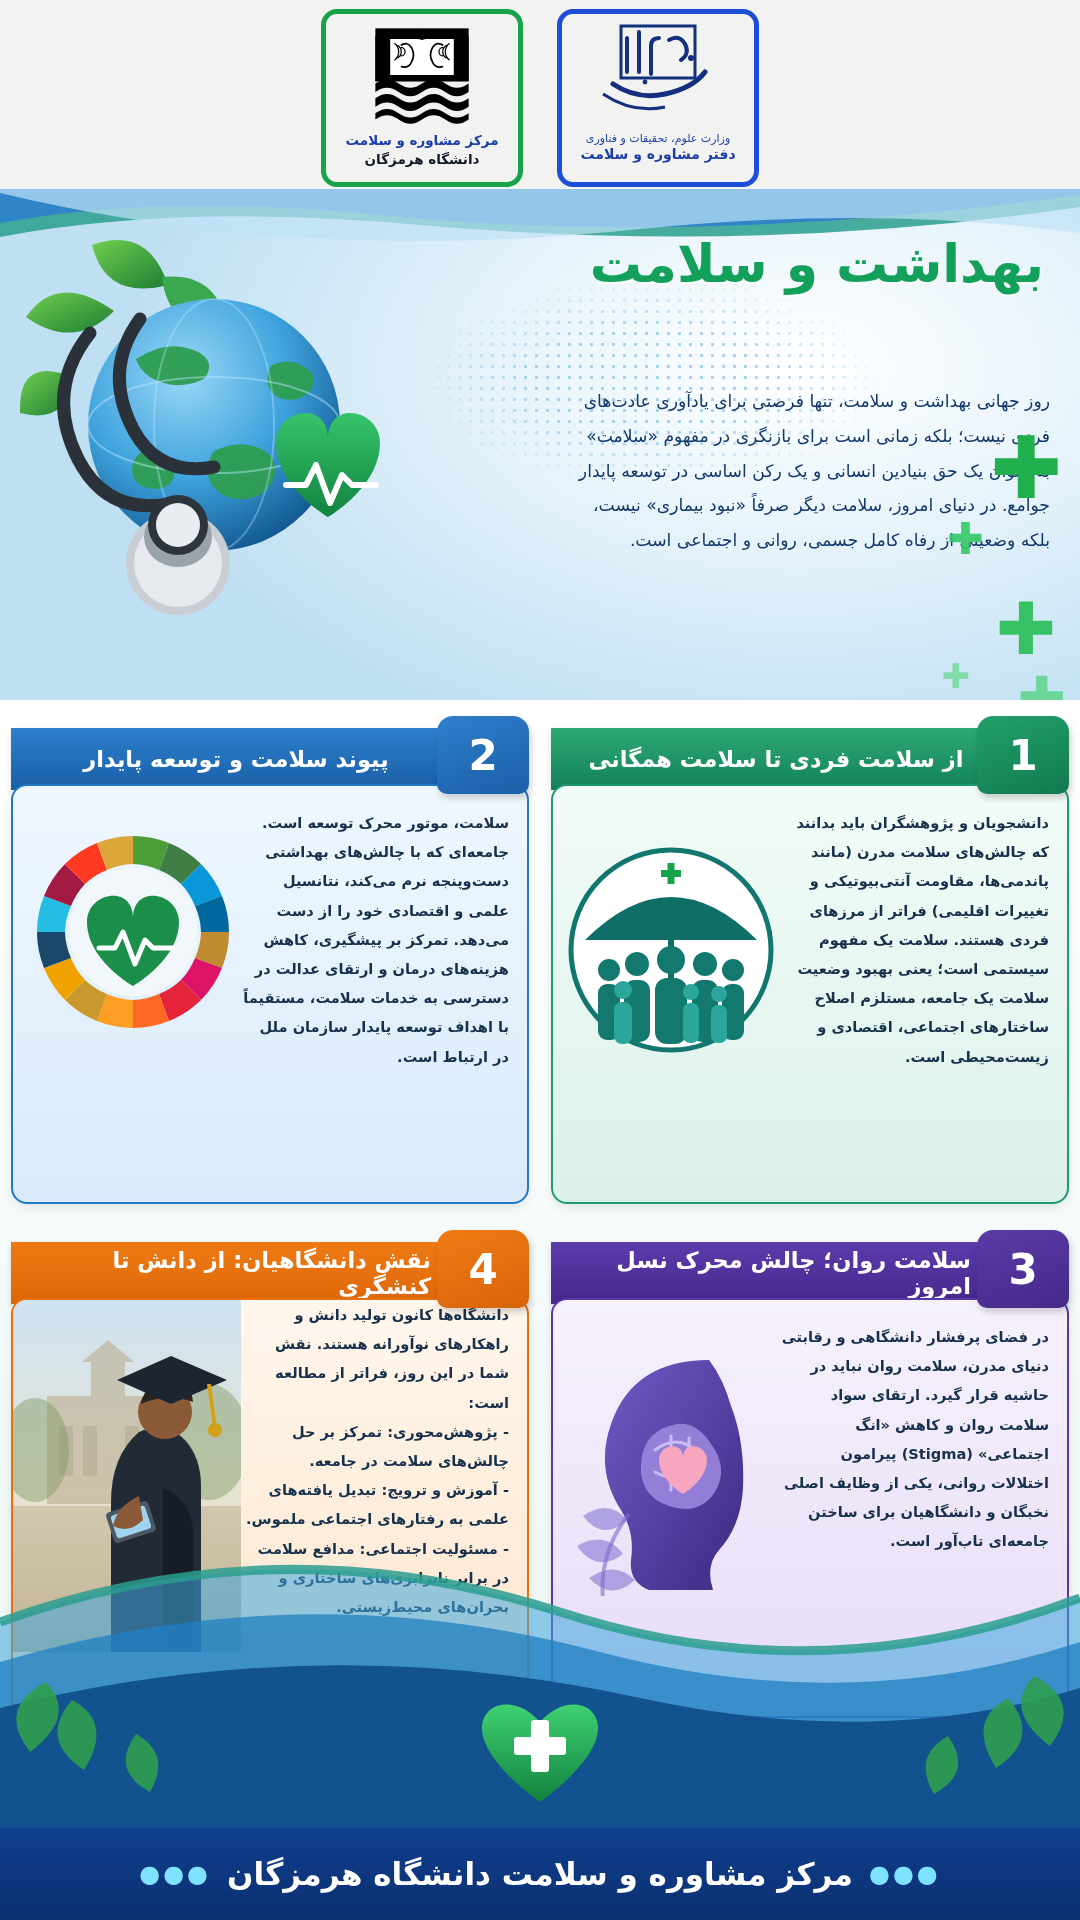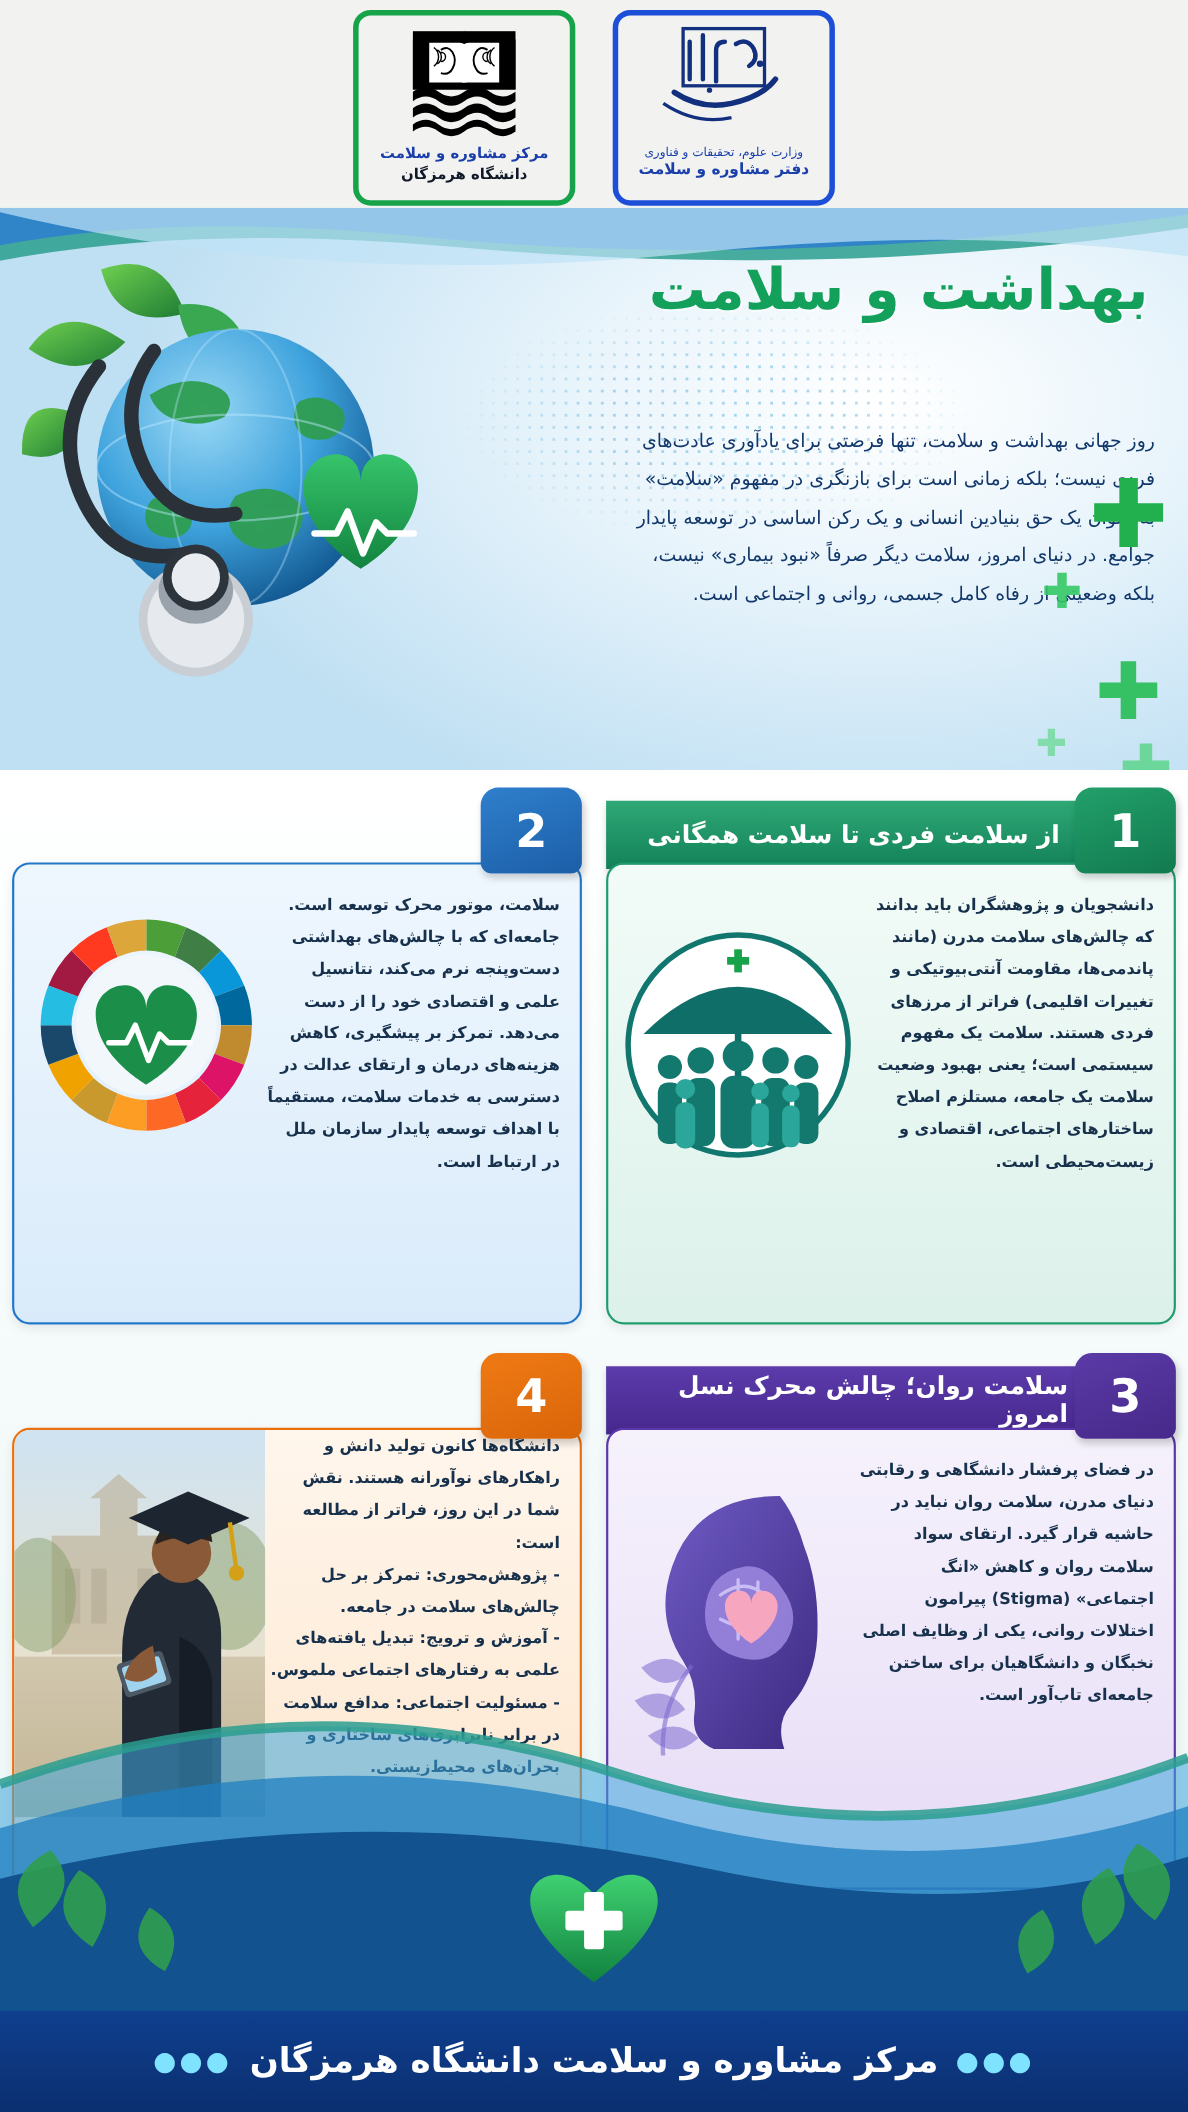--- a/index.html
+++ b/index.html
@@ -279,20 +279,21 @@
               </g>
             </svg>
           </div>
           <div class="card-text right">دانشجویان و پژوهشگران باید بدانند که چالش‌های سلامت مدرن (مانند پاندمی‌ها، مقاومت آنتی‌بیوتیکی و تغییرات اقلیمی) فراتر از مرزهای فردی هستند. سلامت یک مفهوم سیستمی است؛ یعنی بهبود وضعیت سلامت یک جامعه، مستلزم اصلاح ساختارهای اجتماعی، اقتصادی و زیست‌محیطی است.</div>
         </div>
       </div>
 
       <div class="card c2">
         <div class="card-head">
           <div class="badge">2</div>
+          <div class="bar">پیوند سلامت و توسعه پایدار</div>
         </div>
         <div class="card-body">
           <div class="card-art" style="left:14px; top:40px;">
             <svg width="212" height="212" viewBox="0 0 212 212">
               <g transform="translate(106,106)">
                 <g id="seg"></g>
                 <g>
                   <path d="M0 -96 A96 96 0 0 1 36 -89 L26 -62 A68 68 0 0 0 0 -68 Z" fill="#4c9f38"></path>
                   <path d="M36 -89 A96 96 0 0 1 68 -68 L48 -48 A68 68 0 0 0 26 -62 Z" fill="#3f7e44"></path>
                   <path d="M68 -68 A96 96 0 0 1 89 -36 L62 -26 A68 68 0 0 0 48 -48 Z" fill="#0a97d9"></path>
@@ -349,20 +350,21 @@
               <path d="M70 168 q-30 38 -26 84" fill="none" stroke="#7e6bd0" stroke-width="4" opacity=".6"></path>
             </svg>
           </div>
           <div class="card-text right">در فضای پرفشار دانشگاهی و رقابتی دنیای مدرن، سلامت روان نباید در حاشیه قرار گیرد. ارتقای سواد سلامت روان و کاهش «انگ اجتماعی» (Stigma) پیرامون اختلالات روانی، یکی از وظایف اصلی نخبگان و دانشگاهیان برای ساختن جامعه‌ای تاب‌آور است.</div>
         </div>
       </div>
 
       <div class="card c4">
         <div class="card-head">
           <div class="badge">4</div>
+          <div class="bar">نقش دانشگاهیان: از دانش تا کنشگری</div>
         </div>
         <div class="card-body">
           <div class="card-art" style="left:0; top:0; width:228px; height:352px;">
             <svg width="228" height="352" viewBox="0 0 228 352">
               <defs>
                 <linearGradient id="sky" x1="0" y1="0" x2="0" y2="1">
                   <stop offset="0%" stop-color="#cfe3f2"></stop>
                     <stop offset="60%" stop-color="#e8e2cf"></stop>
                   <stop offset="100%" stop-color="#cdbf9d"></stop>
                 </linearGradient>

